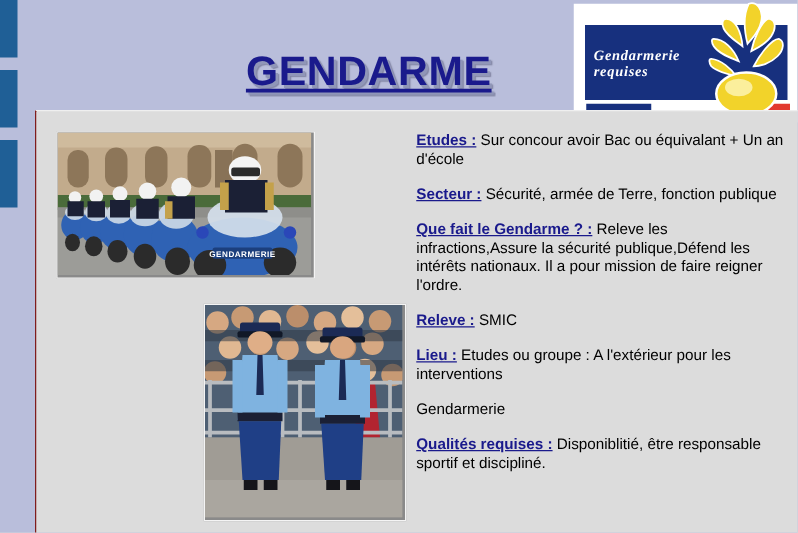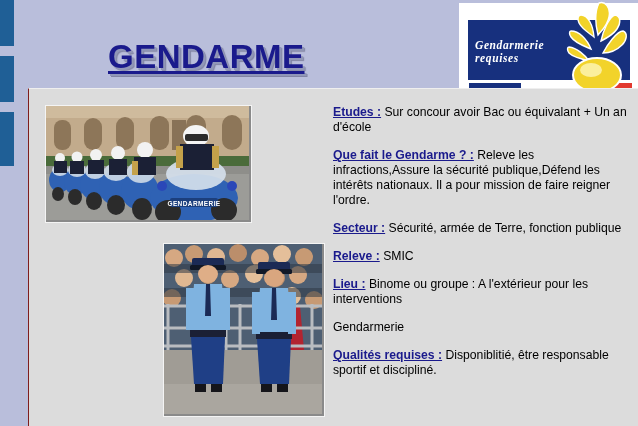--- a/index.html
+++ b/index.html
@@ -27,24 +27,24 @@
     width: 14px;
     background: #1f5f96;
   }
   .edge-bar.b1 { top: -2px;  height: 48px; }
   .edge-bar.b2 { top: 56px;  height: 46px; }
   .edge-bar.b3 { top: 112px; height: 54px; }
 
   
   .title-wrap {
     position: absolute;
-    left: 108px;
+    left: 130px;
     top: 40px;
     width: 330px;
-    text-align: left;
+    text-align: center;
   }
   .title {
     display: inline-block;
     font-size: 33px;
     font-weight: bold;
     color: #1a1a8c;
     letter-spacing: 0.5px;
     text-decoration: underline;
     text-underline-offset: 3px;
     text-shadow: 2px 2px 0 #9096b8, 3px 3px 1px rgba(30,30,60,0.35);
@@ -338,30 +338,30 @@
           <rect x="124" y="48" width="8" height="42" fill="#7fb3e0"></rect>
         </g>
       </svg>
     </div>
 
     <div class="text-col">
       <p class="para">
         <span class="lbl">Etudes :</span><span> Sur concour avoir Bac ou équivalant + Un an d'école</span>
       </p>
       <p class="para">
+        <span class="lbl">Secteur :</span><span> Sécurité, armée de Terre, fonction publique</span>
+      </p>
+      <p class="para">
         <span class="lbl">Que fait le Gendarme ? :</span><span> Releve les infractions,Assure  la sécurité publique,Défend les intérêts nationaux. Il a pour mission de faire reigner l'ordre.</span>
       </p>
       <p class="para">
-        <span class="lbl">Secteur :</span><span> Sécurité, armée de Terre, fonction publique</span>
-      </p>
-      <p class="para">
         <span class="lbl">Releve :</span><span> SMIC</span>
       </p>
       <p class="para">
-        <span class="lbl">Lieu :</span><span> Binome ou groupe : A l'extérieur pour les interventions</span>
+        <span class="lbl">Lieu :</span><span> Etudes ou groupe : A l'extérieur pour les interventions</span>
       </p>
       <p class="para">
         <span>Gendarmerie</span>
       </p>
       <p class="para">
         <span class="lbl">Qualités requises :</span><span> Disponiblitié, être responsable sportif et discipliné.</span>
       </p>
     </div>
 
   </div>

